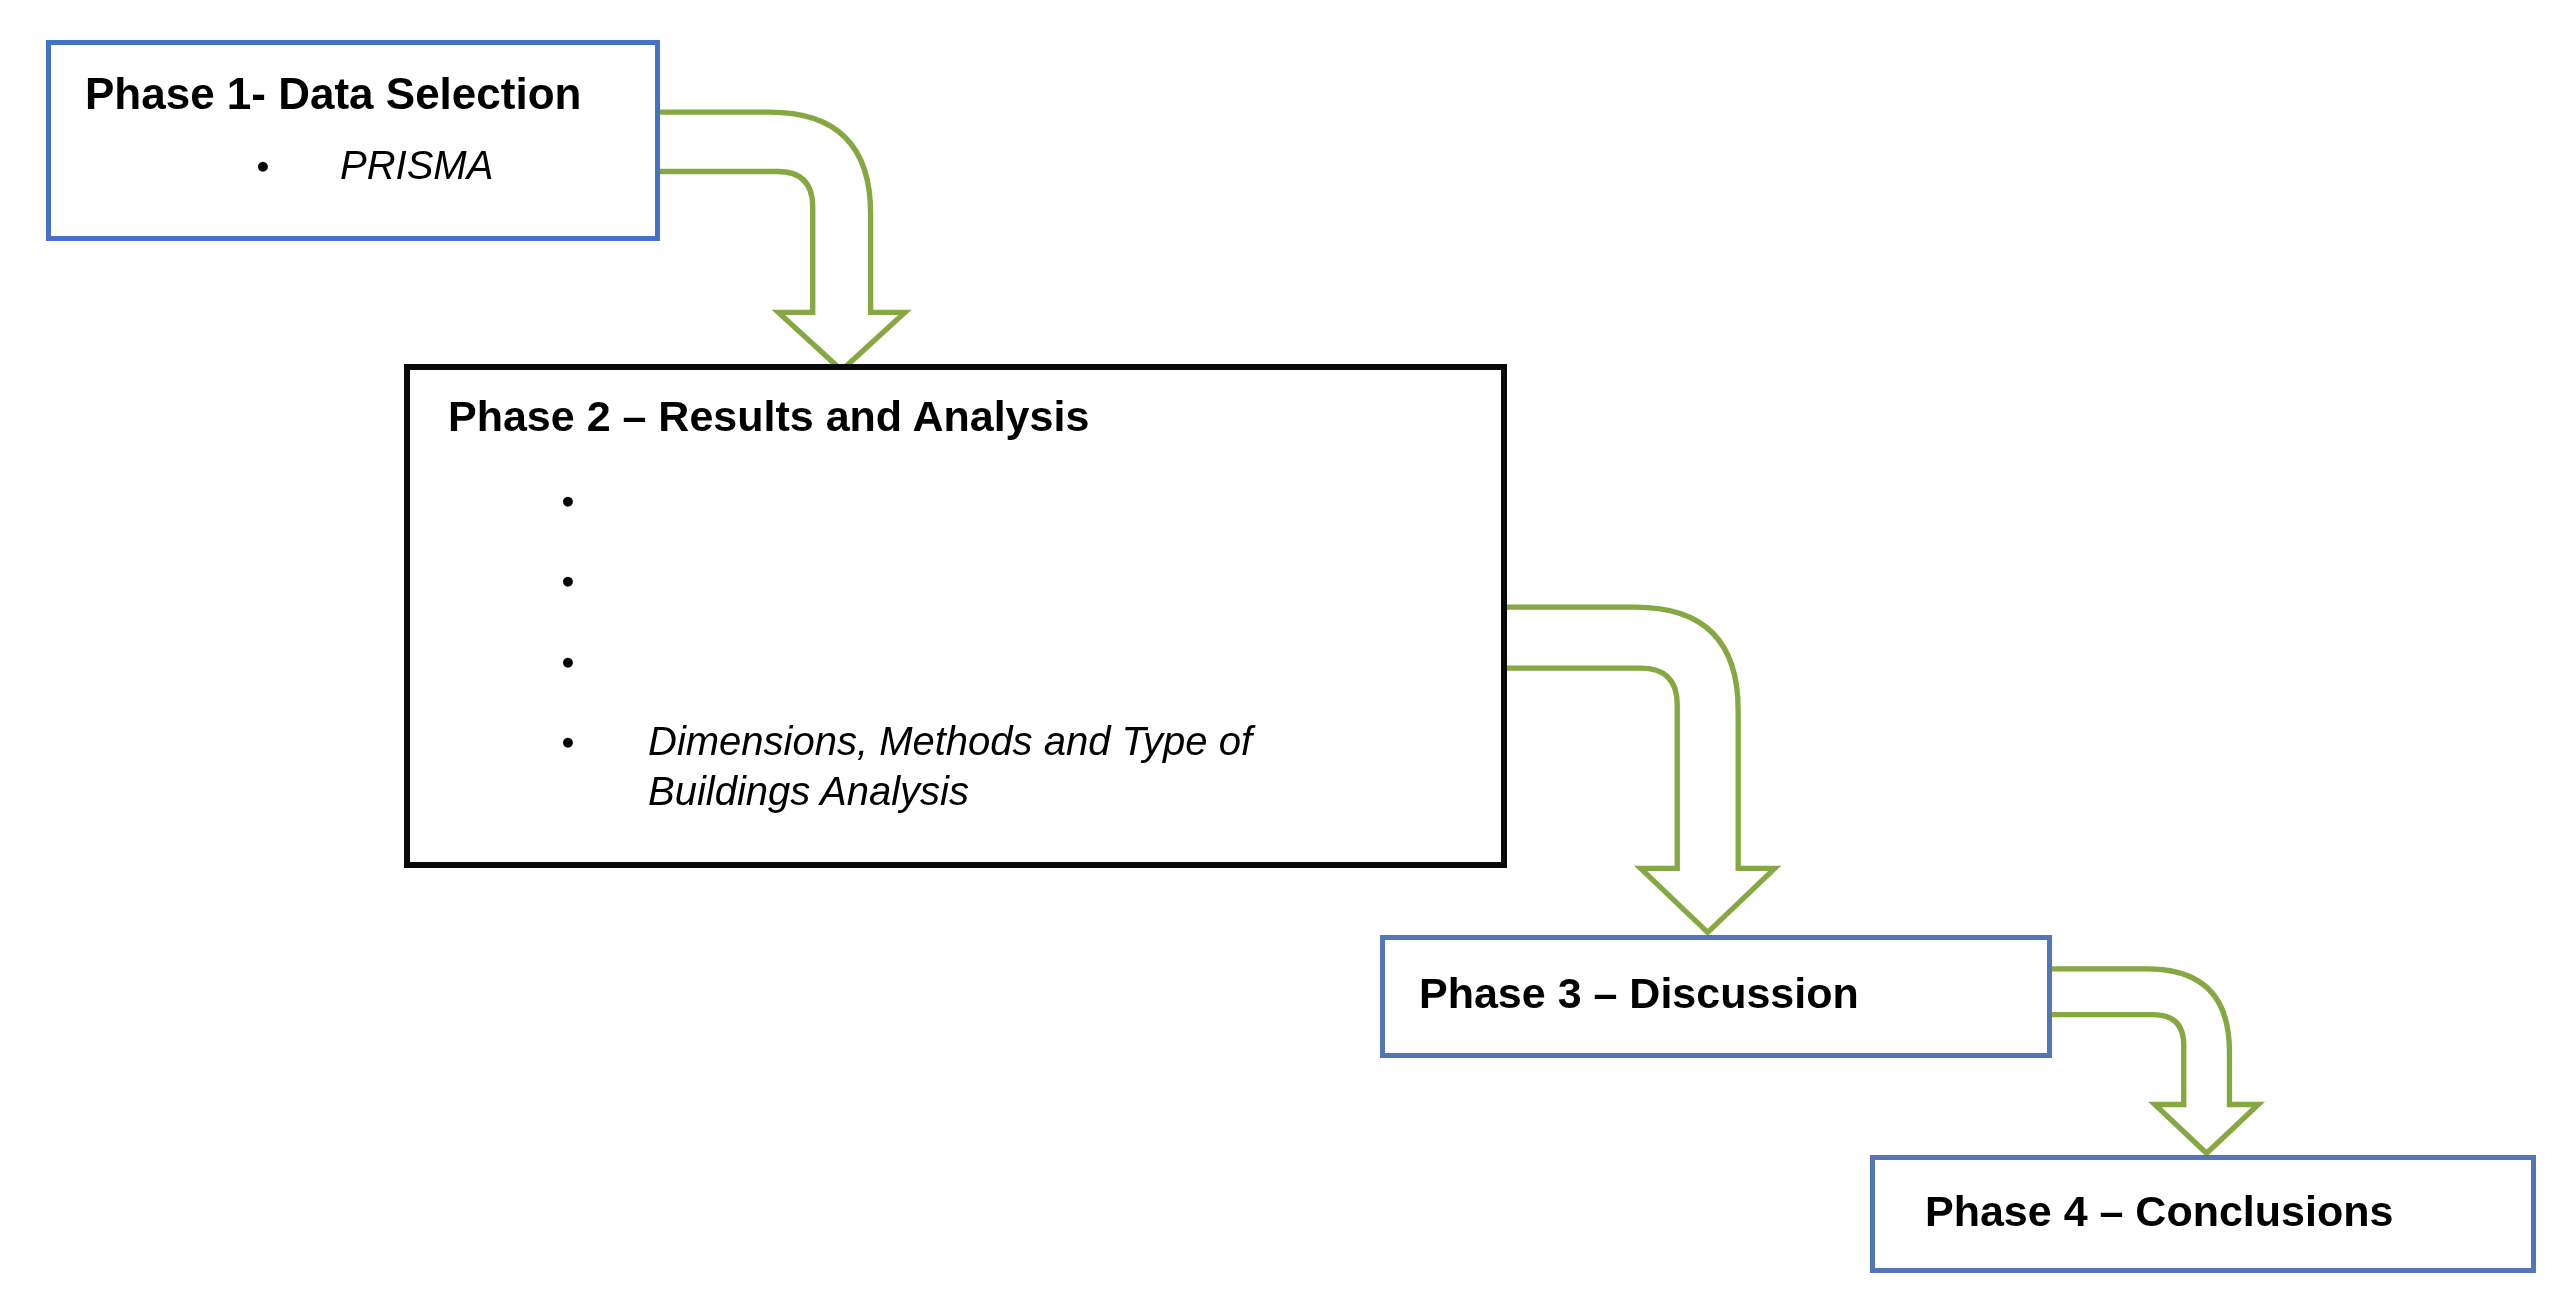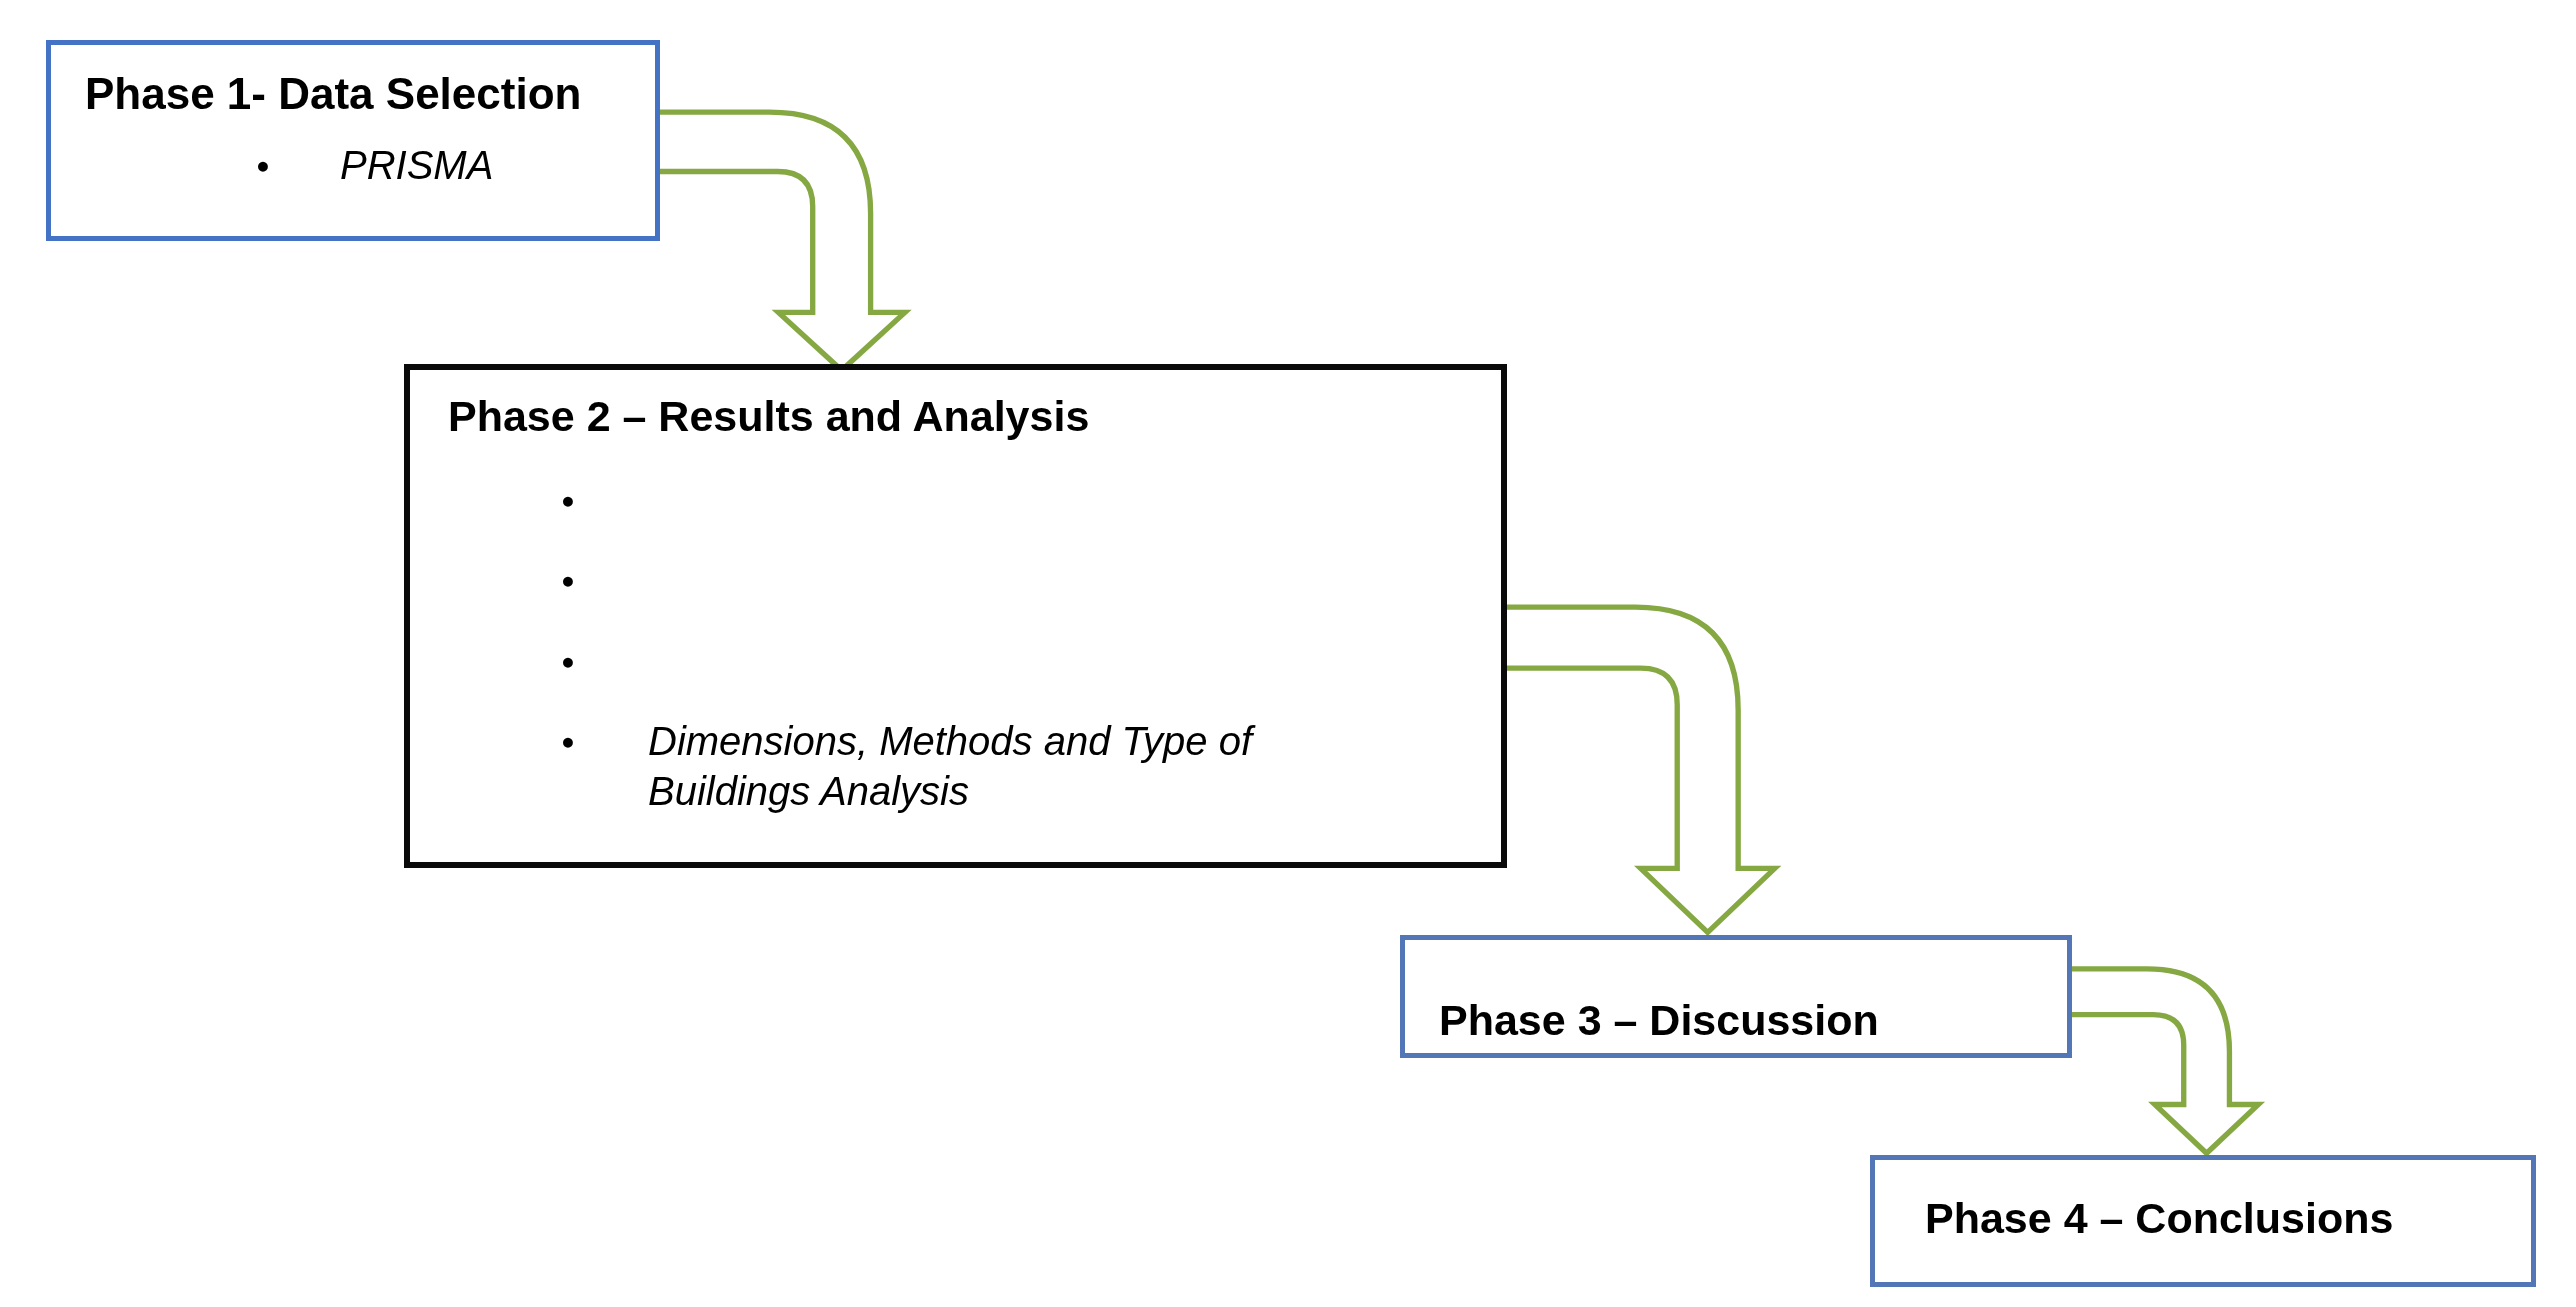--- a/index.html
+++ b/index.html
@@ -43,22 +43,22 @@
     background: #ffffff;
     z-index: 2;
   }
   .box-blue   { border: 5.3px solid var(--border-blue); }
   .box-blue-m { border: 5.3px solid var(--border-blue-muted); }
   .box-black  { border: 6.9px solid var(--border-black); }
 
   #box1 { left: 46px;  top: 40px;   width: 614px;  height: 201px; padding: 23px 32px 0 34px; }
   #box2 { left: 404px; top: 364px;  width: 1103px; height: 504px; padding: 21.3px 34px 0 38px; }
   #box3 { left: 1380px; top: 935px; width: 672px; height: 123px;
-          display: flex; align-items: flex-end; padding: 0 0 6.1px 34px; margin-left: 20px; }
-  #box4 { left: 1870px; top: 1155px; width: 666px; height: 132px;
+          display: flex; align-items: center; padding: 0 0 6.1px 34px; }
+  #box4 { left: 1870px; top: 1155px; width: 666px; height: 118px;
           display: flex; align-items: center; padding: 0 0 4.6px 50px; }
 
   .title {
     font-weight: bold;
     font-size: 43px;
     line-height: 1.2;
     white-space: nowrap;
   }
   #box1 .title { font-size: 44px; }
 

